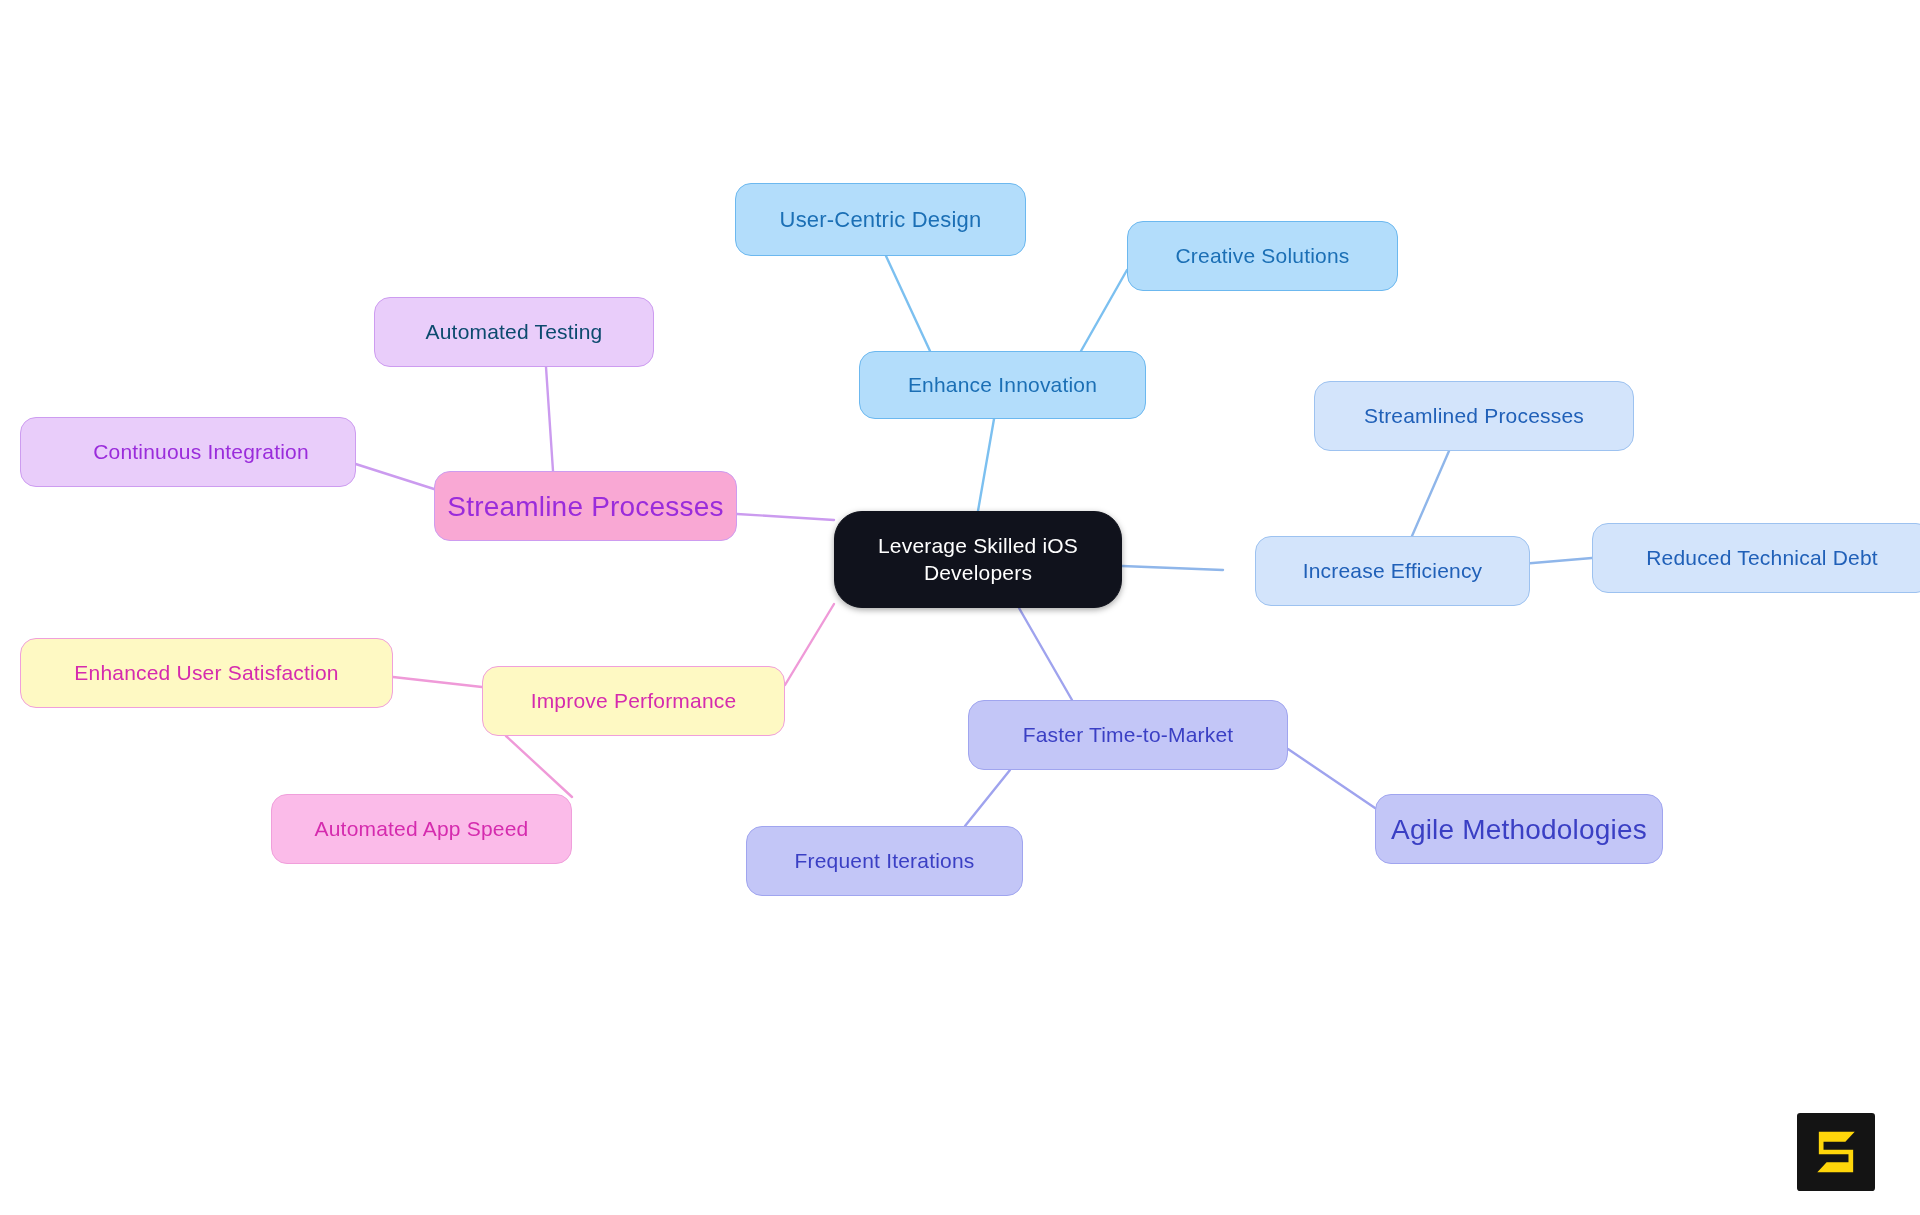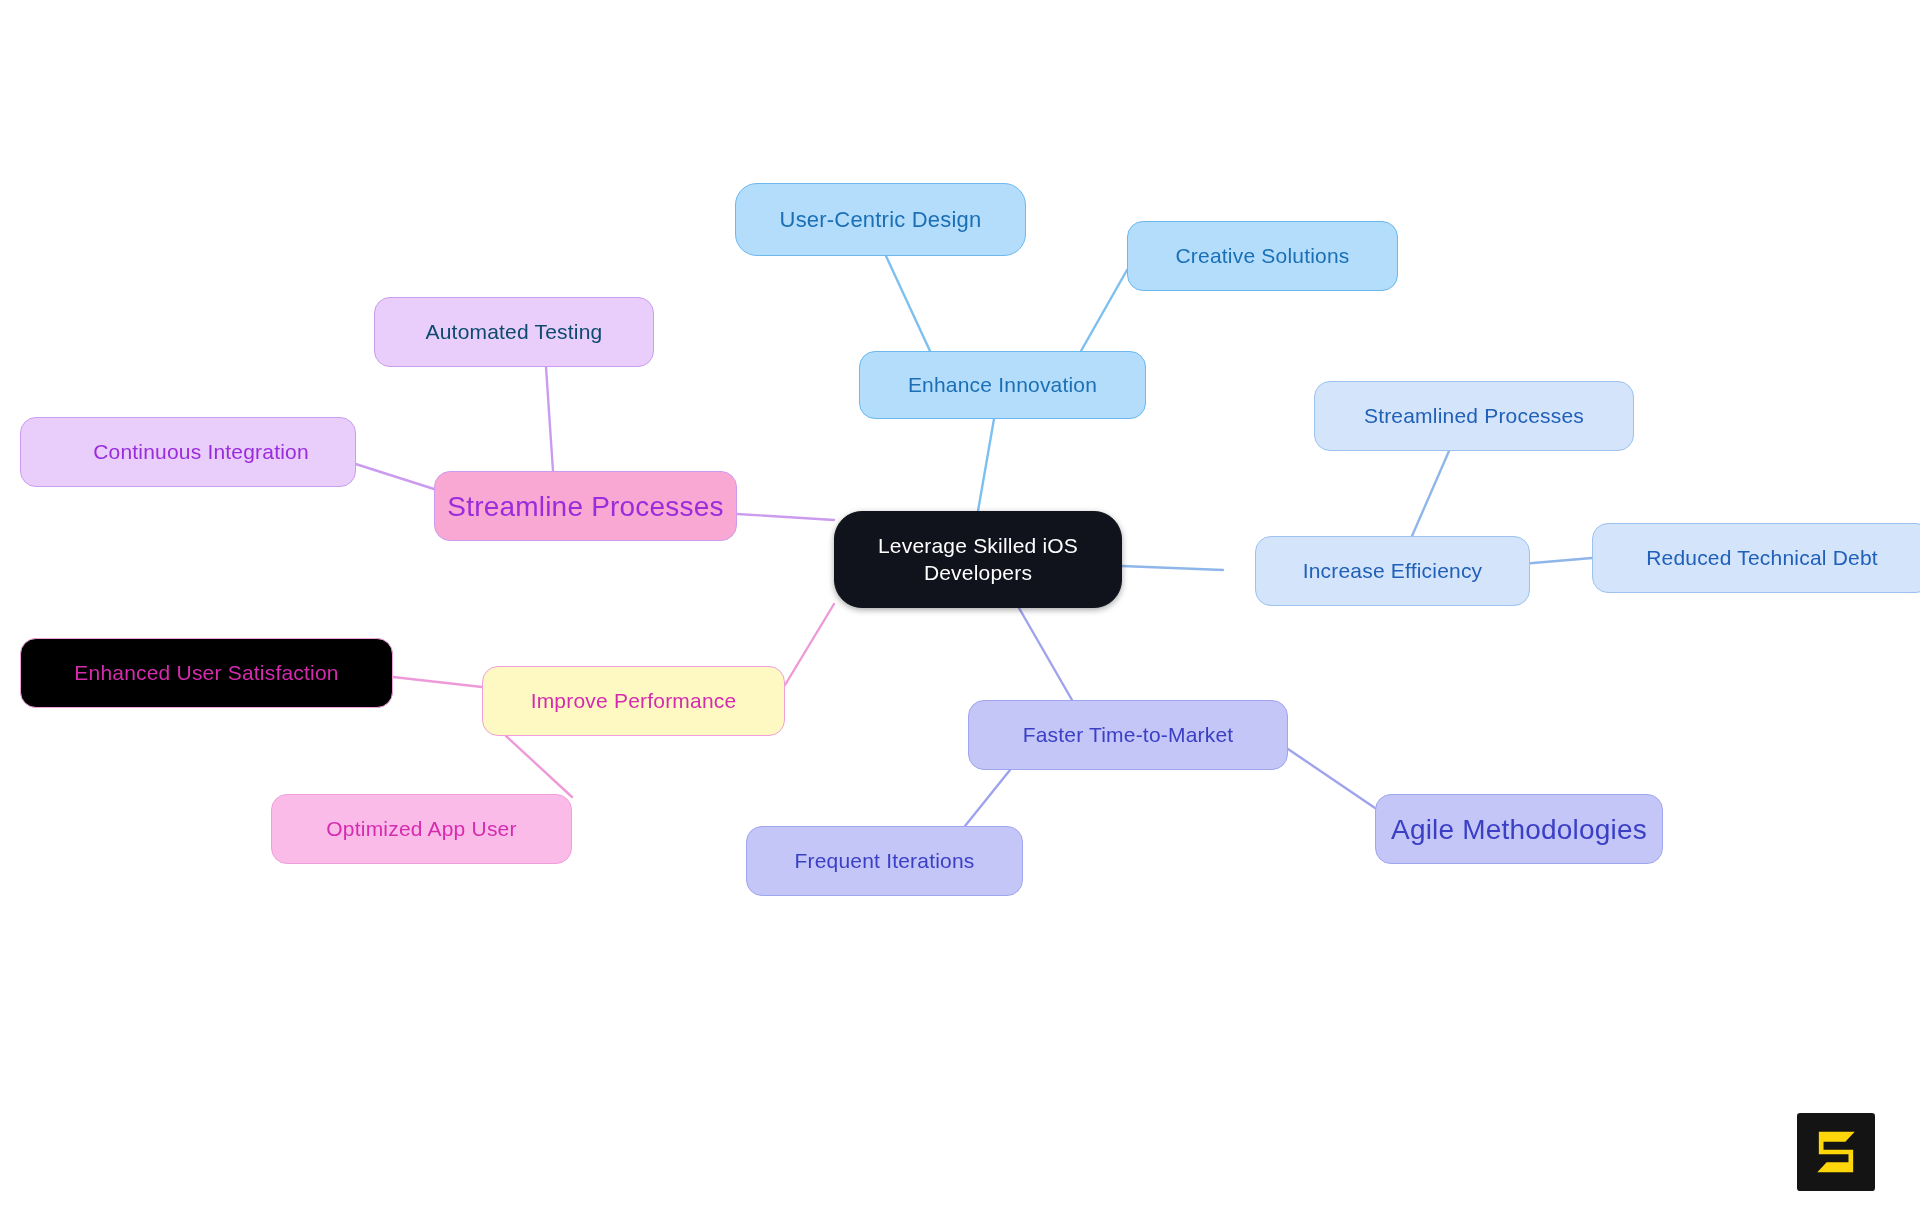--- a/index.html
+++ b/index.html
@@ -76,21 +76,21 @@
         <path d="M 834 604 L 785 685" stroke="#ef9ad8" stroke-width="2.4" fill="none" stroke-linecap="round"></path>
         <path d="M 482 687 L 393 677" stroke="#ef9ad8" stroke-width="2.4" fill="none" stroke-linecap="round"></path>
         <path d="M 506 736 L 572 797" stroke="#ef9ad8" stroke-width="2.4" fill="none" stroke-linecap="round"></path>
         <path d="M 834 520 L 737 514" stroke="#cb9bef" stroke-width="2.4" fill="none" stroke-linecap="round"></path>
         <path d="M 553 471 L 546 367" stroke="#cb9bef" stroke-width="2.4" fill="none" stroke-linecap="round"></path>
         <path d="M 434 489 L 340 459" stroke="#cb9bef" stroke-width="2.4" fill="none" stroke-linecap="round"></path>
       </g>
   </svg>
 
   <div id="nodes-layer">
-      <div class="node" style="left: 735px; top: 183px; width: 291px; height: 73px; background: rgb(179, 221, 251); border-color: rgb(108, 184, 239); color: rgb(27, 111, 181); font-size: 22px; border-radius: 22px;">
+      <div class="node" style="left: 735px; top: 183px; width: 291px; height: 73px; background: rgb(179, 221, 251); border-color: rgb(108, 184, 239); color: rgb(27, 111, 181); font-size: 22px;">
         <span class="node-label">User-Centric Design</span>
       </div>
       <div class="node" style="left: 1127px; top: 221px; width: 271px; height: 70px; background: rgb(179, 221, 251); border-color: rgb(108, 184, 239); color: rgb(27, 111, 181); font-size: 21px;">
         <span class="node-label">Creative Solutions</span>
       </div>
       <div class="node" style="left: 859px; top: 351px; width: 287px; height: 68px; background: rgb(179, 221, 251); border-color: rgb(108, 184, 239); color: rgb(27, 111, 181); font-size: 21px;">
         <span class="node-label">Enhance Innovation</span>
       </div>
       <div class="node" style="left: 1314px; top: 381px; width: 320px; height: 70px; background: rgb(211, 228, 251); border-color: rgb(157, 194, 240); color: rgb(32, 96, 184); font-size: 21px;">
         <span class="node-label">Streamlined Processes</span>
@@ -103,25 +103,25 @@
       </div>
       <div class="node" style="left: 746px; top: 826px; width: 277px; height: 70px; background: rgb(195, 198, 247); border-color: rgb(160, 165, 239); color: rgb(58, 63, 196); font-size: 21px;">
         <span class="node-label">Frequent Iterations</span>
       </div>
       <div class="node" style="left: 1375px; top: 794px; width: 288px; height: 70px; background: rgb(195, 198, 247); border-color: rgb(160, 165, 239); color: rgb(58, 63, 196); font-size: 28px;">
         <span class="node-label">Agile Methodologies</span>
       </div>
       <div class="node" style="left: 968px; top: 700px; width: 320px; height: 70px; background: rgb(195, 198, 247); border-color: rgb(160, 165, 239); color: rgb(58, 63, 196); font-size: 21px;">
         <span class="node-label">Faster Time-to-Market</span>
       </div>
-      <div class="node" style="left: 20px; top: 638px; width: 373px; height: 70px; background: #000000; border-color: rgb(240, 159, 219); color: rgb(213, 43, 174); font-size: 21px;">
+      <div class="node" style="left: 20px; top: 638px; width: 373px; height: 70px; background: #fef9c3; border-color: rgb(240, 159, 219); color: rgb(213, 43, 174); font-size: 21px;">
         <span class="node-label">Enhanced User Satisfaction</span>
       </div>
       <div class="node" style="left: 271px; top: 794px; width: 301px; height: 70px; background: rgb(251, 187, 233); border-color: rgb(240, 159, 219); color: rgb(213, 43, 174); font-size: 21px;">
-        <span class="node-label">Optimized App User</span>
+        <span class="node-label">Automated App Speed</span>
       </div>
       <div class="node" style="left: 482px; top: 666px; width: 303px; height: 70px; background: #fef9c3; border-color: rgb(240, 159, 219); color: rgb(213, 43, 174); font-size: 21px;">
         <span class="node-label">Improve Performance</span>
       </div>
       <div class="node" style="left: 374px; top: 297px; width: 280px; height: 70px; background: rgb(233, 205, 250); border-color: rgb(205, 156, 240); color: #0c4a6e; font-size: 21px;">
         <span class="node-label">Automated Testing</span>
       </div>
       <div class="node" style="left: 20px; top: 417px; width: 336px; height: 70px; background: rgb(233, 205, 250); border-color: rgb(205, 156, 240); color: rgb(154, 44, 219); font-size: 21px; padding-left: 26px;">
         <span class="node-label">Continuous Integration</span>
       </div>

